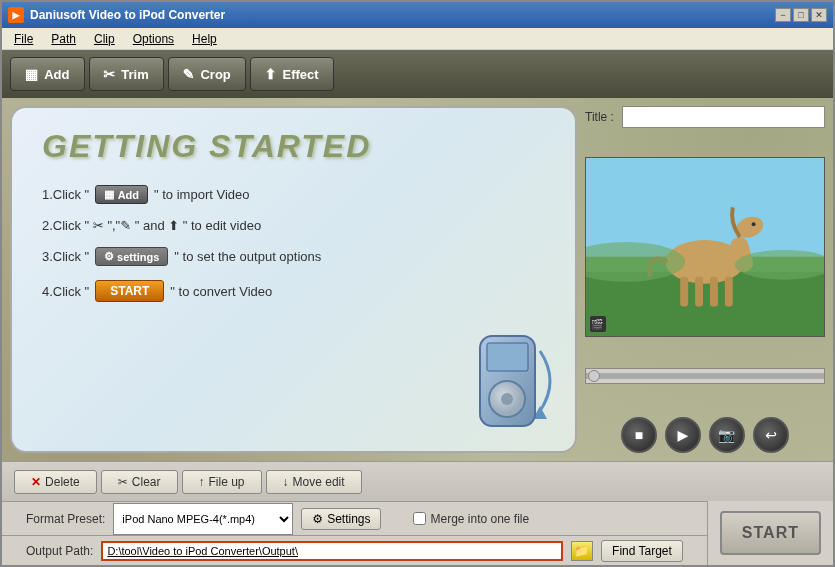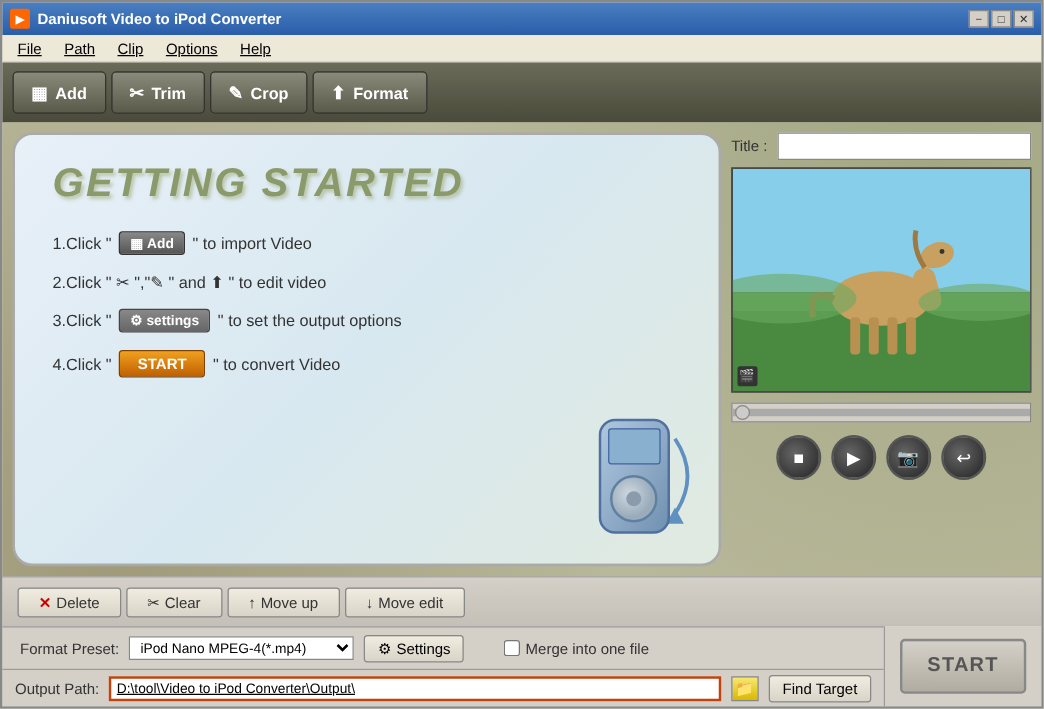--- a/index.html
+++ b/index.html
@@ -202,20 +202,21 @@
       width: 90px;
       height: 100px;
     }
 
     
     .right-panel {
       width: 240px;
       display: flex;
       flex-direction: column;
       gap: 6px;
+      justify-content: space-between;
     }
 
     .title-row {
       display: flex;
       align-items: center;
       gap: 8px;
     }
 
     .title-label {
       font-size: 12px;
@@ -327,35 +328,35 @@
       align-items: center;
       gap: 4px;
       font-size: 12px;
       color: #333;
     }
 
     
     .options-bar {
       background: #d4d0c8;
       border-top: 1px solid #999;
-      padding: 6px 14px;
+      padding: 6px 24px;
       display: flex;
       align-items: center;
       gap: 8px;
       height: 34px;
     }
 
     .options-label {
       font-size: 12px;
       color: #333;
       white-space: nowrap;
     }
 
     .format-select {
-      height: 19px;
+      height: 32px;
       border: 1px solid #888;
       background: white;
       font-size: 11px;
       padding: 0 4px;
       flex-shrink: 0;
       width: 180px;
     }
 
     .settings-btn {
       display: flex;
@@ -376,21 +377,21 @@
       gap: 4px;
       font-size: 12px;
       color: #333;
       margin-left: 24px;
     }
 
     
     .output-bar {
       background: #d4d0c8;
       border-top: 1px solid #999;
-      padding: 4px 10px;
+      padding: 4px 24px;
       display: flex;
       align-items: center;
       gap: 8px;
       height: 30px;
     }
 
     .output-input {
       flex: 1;
       height: 20px;
       border: 2px solid #c2410c;
@@ -497,21 +498,21 @@
     <button class="toolbar-btn">
       <span class="toolbar-btn-icon">✂</span>
       <span>Trim</span>
     </button>
     <button class="toolbar-btn">
       <span class="toolbar-btn-icon">✎</span>
       <span>Crop</span>
     </button>
     <button class="toolbar-btn">
       <span class="toolbar-btn-icon">⬆</span>
-      <span>Format</span>
+      <span>Effect</span>
     </button>
   </div>
 
   <div class="main-content">
 
     <div class="left-panel">
       <div class="getting-started-title">GETTING STARTED</div>
 
       <div class="step">
         <span>1.Click "</span>
@@ -634,21 +635,21 @@
     <button class="action-btn">
       <span class="x-icon">✕</span>
       <span>Delete</span>
     </button>
     <button class="action-btn">
       <span class="scissors-icon">✂</span>
       <span>Clear</span>
     </button>
     <button class="action-btn">
       <span class="arrow-icon">↑</span>
-      <span>Move up</span>
+      <span>File up</span>
     </button>
     <button class="action-btn">
       <span class="arrow-icon">↓</span>
       <span>Move edit</span>
     </button>
   </div>
 
   <div class="bottom-combined">
     <div class="bottom-left">
 

